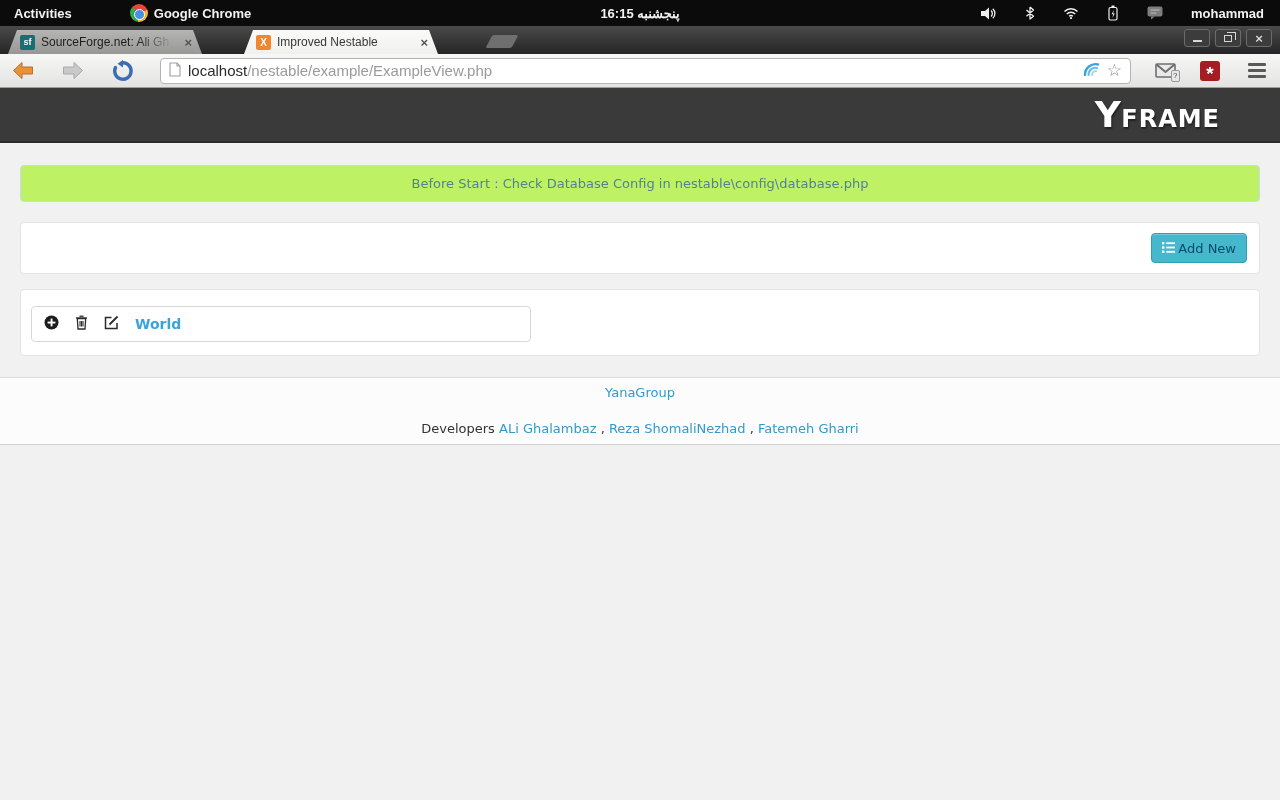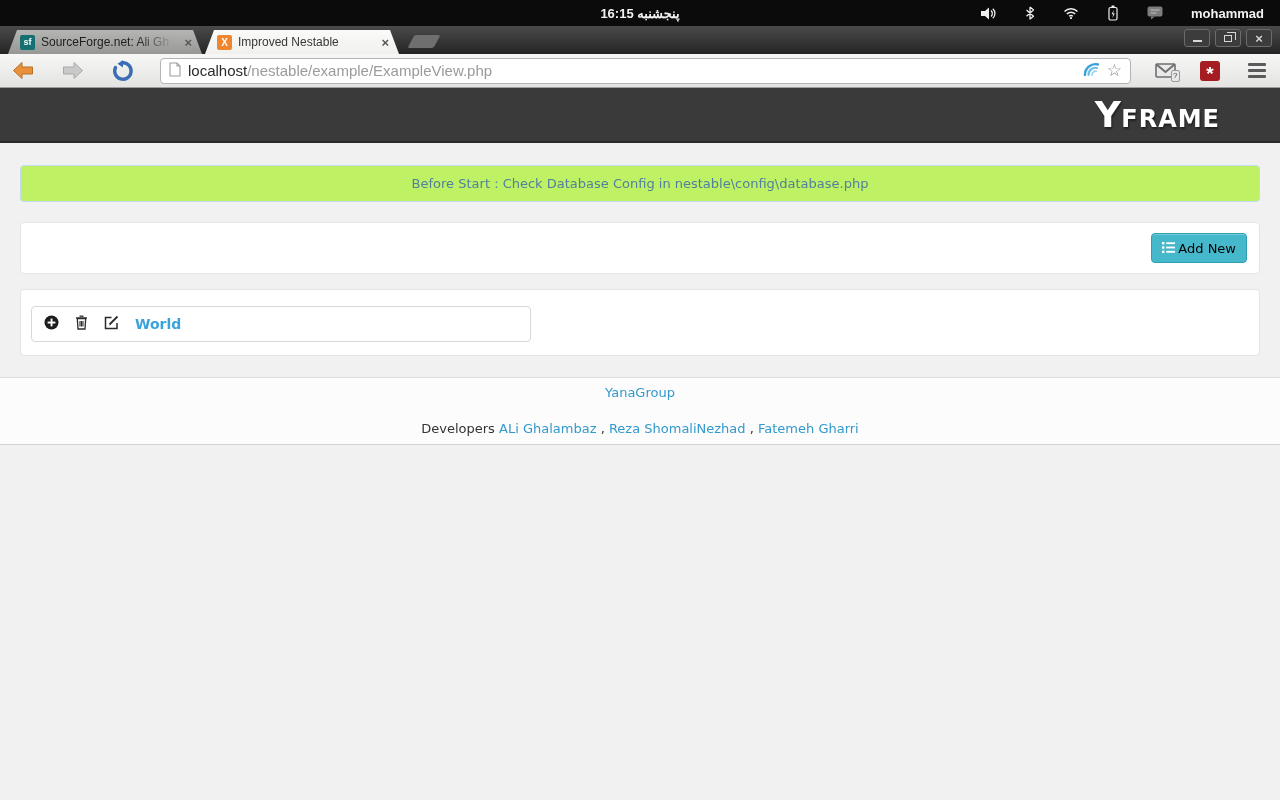--- a/index.html
+++ b/index.html
@@ -15,21 +15,21 @@
       background:conic-gradient(from -50deg, #e8453c 0 120deg, #f3b631 120deg 240deg, #36a852 240deg 360deg);
       position:relative; }
   .chrome-ball::after { content:""; position:absolute; left:4.5px; top:4.5px; width:9px; height:9px;
       border-radius:50%; background:#4a90e2; border:1.5px solid #fff; }
   .topbar-clock { position:absolute; left:0; right:0; text-align:center; font-weight:bold; }
   .topbar-right { margin-left:auto; display:flex; align-items:center; gap:28px; padding-right:16px; z-index:2; }
   .tray-icon { display:flex; align-items:center; }
   .username { font-weight:bold; }
 
   
-  .tabstrip { height:28px; background:linear-gradient(#4a4a4a, #252525); position:relative; display:flex; align-items:flex-end; }
+  .tabstrip { height:28px; background:linear-gradient(#4a4a4a, #252525); position:relative; display:flex; align-items:flex-end;gap:39px; }
   .tab { height:24px; display:flex; align-items:center; gap:6px; padding:0 10px 0 12px;
          font-size:12px; width:194px; position:relative;
          clip-path:polygon(0 100%, 9px 0, calc(100% - 9px) 0, 100% 100%); }
   .tab-1 { margin-left:8px; background:linear-gradient(#b5b5b3, #979795); color:#1e1e1e; }
   .tab-2 { margin-left:3px; background:linear-gradient(#fafaf9, #f0f0ee); color:#383838; }
   .tab-title { flex:1; white-space:nowrap; overflow:hidden; }
   .tab-title.faded { -webkit-mask-image:linear-gradient(90deg,#000 70%,transparent 97%);
                      mask-image:linear-gradient(90deg,#000 70%,transparent 97%); }
   .tab-close { color:#555; font-size:13px; font-weight:bold; cursor:default; }
   .favicon { width:15px; height:15px; border-radius:2px; color:#fff; font-weight:bold;
@@ -74,39 +74,46 @@
   .logo .big { font-size:36px; }
   .logo .small { font-size:24px; letter-spacing:1px; }
 
   .alert-info { margin:22px 20px 0; height:37px; background:#bef264; border:1px solid #c2dcef;
                 border-radius:4px; display:flex; align-items:center; justify-content:center;
                 color:#53809c; font-size:13px; }
 
   .panel { margin:0 20px; background:#fff; border:1px solid #e4e4e4; border-radius:4px; }
   .panel-actions { margin-top:20px; height:52px; display:flex; align-items:center;
                    justify-content:flex-end; padding-right:12px; }
-  .btn-add { background:#46b8cb; border:1px solid #2f9fb4; border-radius:4px; color:#000000;
+  .btn-add { background:#46b8cb; border:1px solid #2f9fb4; border-radius:4px; color:#0c4a6e;
              font-size:13px; height:30px; padding:0 10px; display:flex; align-items:center; gap:3px;
              box-shadow:inset 0 1px 0 rgba(255,255,255,.25); cursor:pointer; font-family:"DejaVu Sans",sans-serif; }
 
   .panel-list { margin-top:15px; height:67px; padding:16px 10px; }
   .nest-item { width:500px; height:36px; background:#fff; border:1px solid #d8d8d8; border-radius:4px;
                display:flex; align-items:center; padding:0 12px; gap:16px; }
   .item-label { color:#3aa3dc; font-weight:bold; font-size:14px; }
 
   .site-footer { margin-top:21px; background:#fcfcfc; border-top:1px solid #dcdcdc; border-bottom:1px solid #d2d2d2;
                  text-align:center; padding:7px 0 8px; font-size:13px; color:#333; }
   .site-footer .row1 { margin-bottom:21px; }
   .link { color:#3399cc; text-decoration:none; cursor:pointer; }
   .filler { height:360px; }
 </style>
 </head>
 <body>
 
 <div class="topbar">
+  <div class="topbar-left">
+    <span>Activities</span>
+    <span class="chrome-app">
+      <span class="chrome-ball"></span>
+      <span>Google Chrome</span>
+    </span>
+  </div>
   <div class="topbar-clock">16:15 پنجشنبه</div>
   <div class="topbar-right">
     <span class="tray-icon">
       <svg width="16" height="13" viewBox="0 0 16 13">
           <polygon points="0,4 4,4 8,0.5 8,12.5 4,9 0,9" fill="#ededed"></polygon>
           <path d="M10 3.5 A4 4 0 0 1 10 9.5" stroke="#ededed" stroke-width="1.3" fill="none"></path>
           <path d="M11.8 1.8 A6.3 6.3 0 0 1 11.8 11.2" stroke="#ededed" stroke-width="1.3" fill="none"></path>
         </svg>
     </span>
     <span class="tray-icon">

